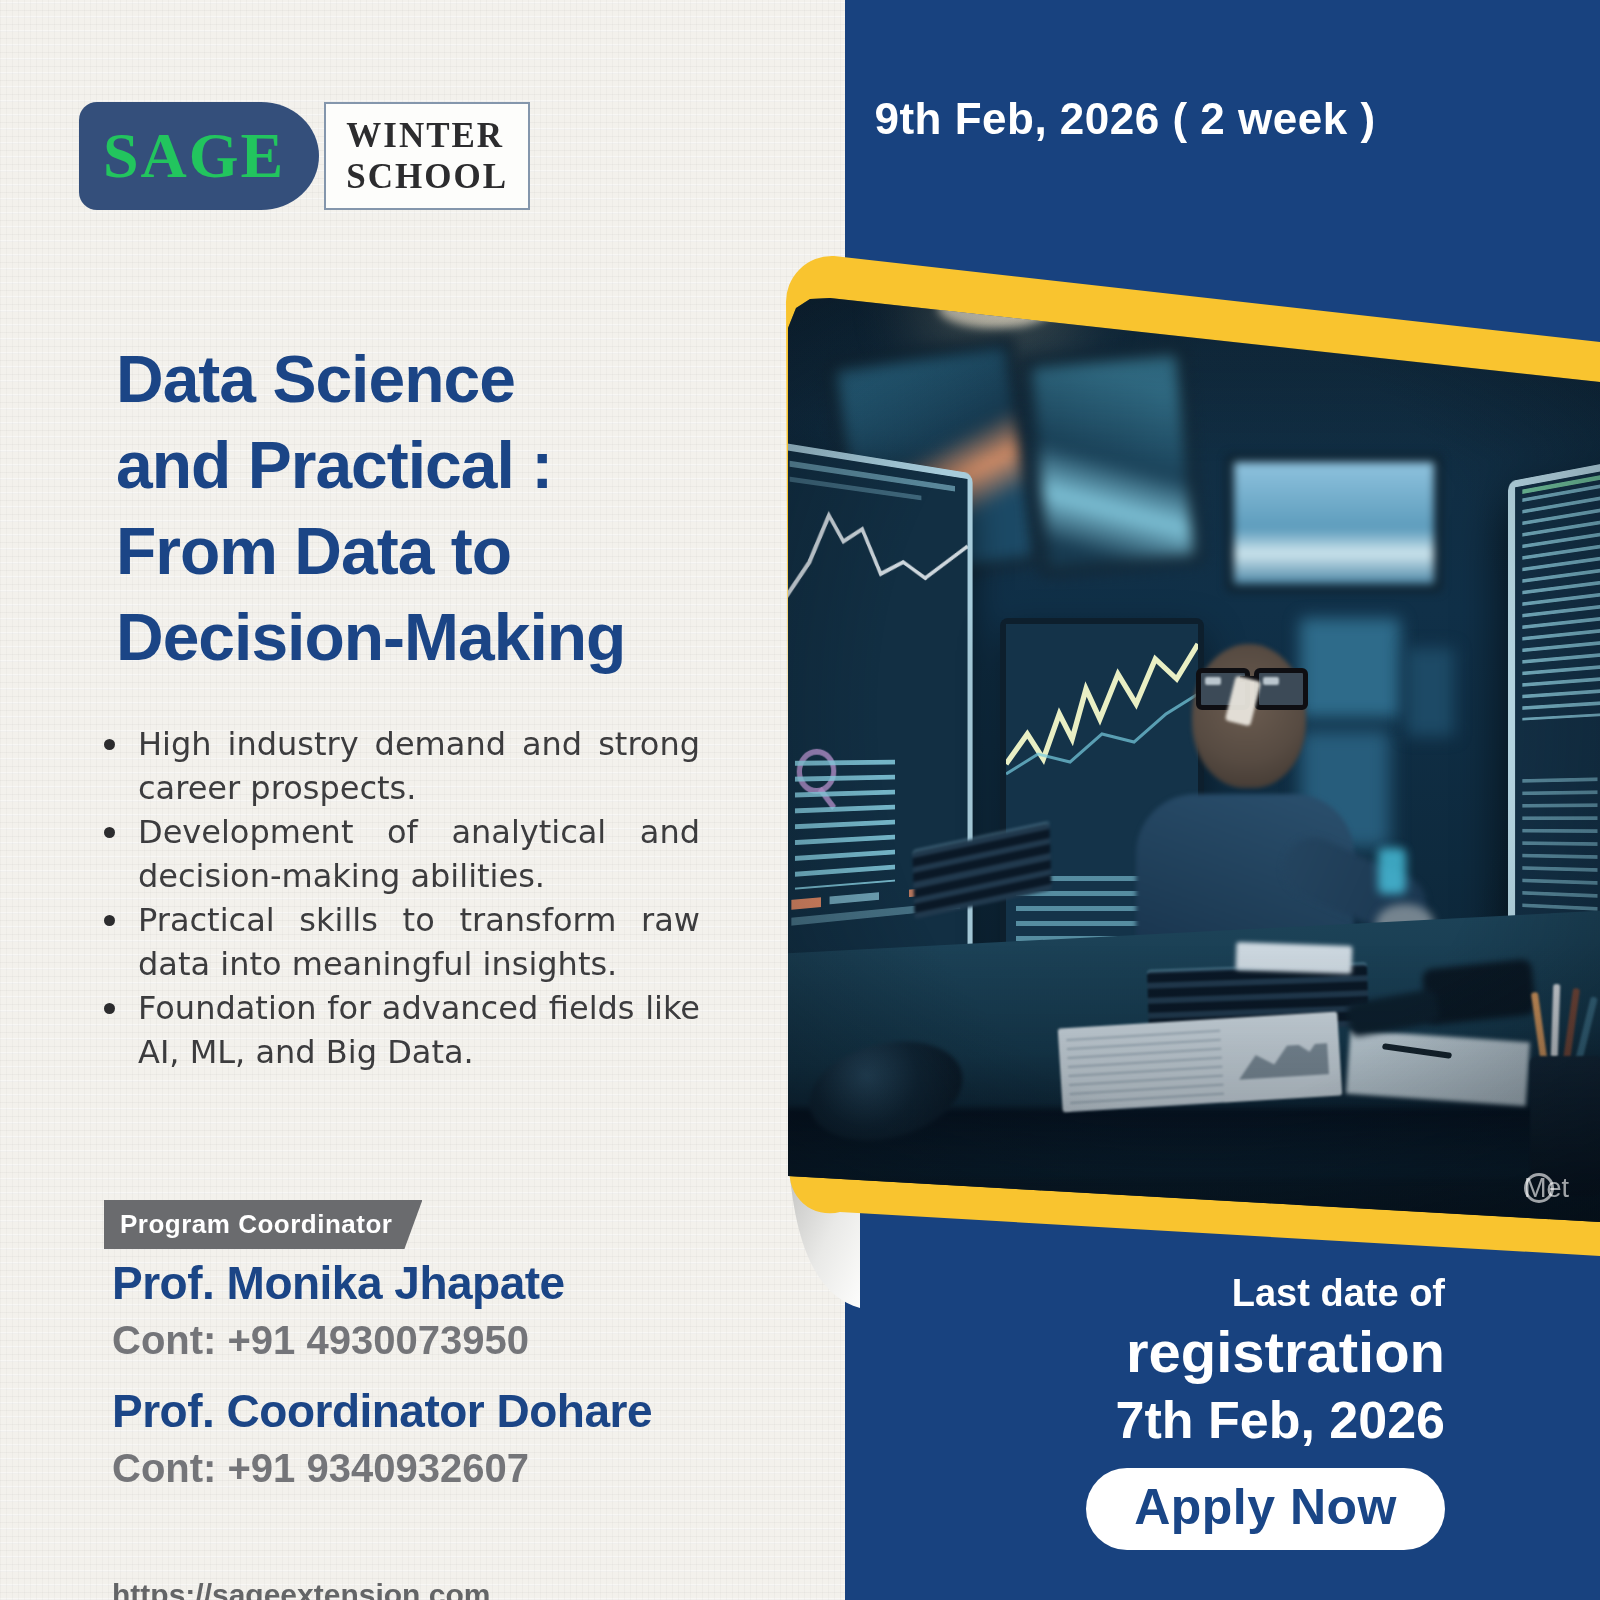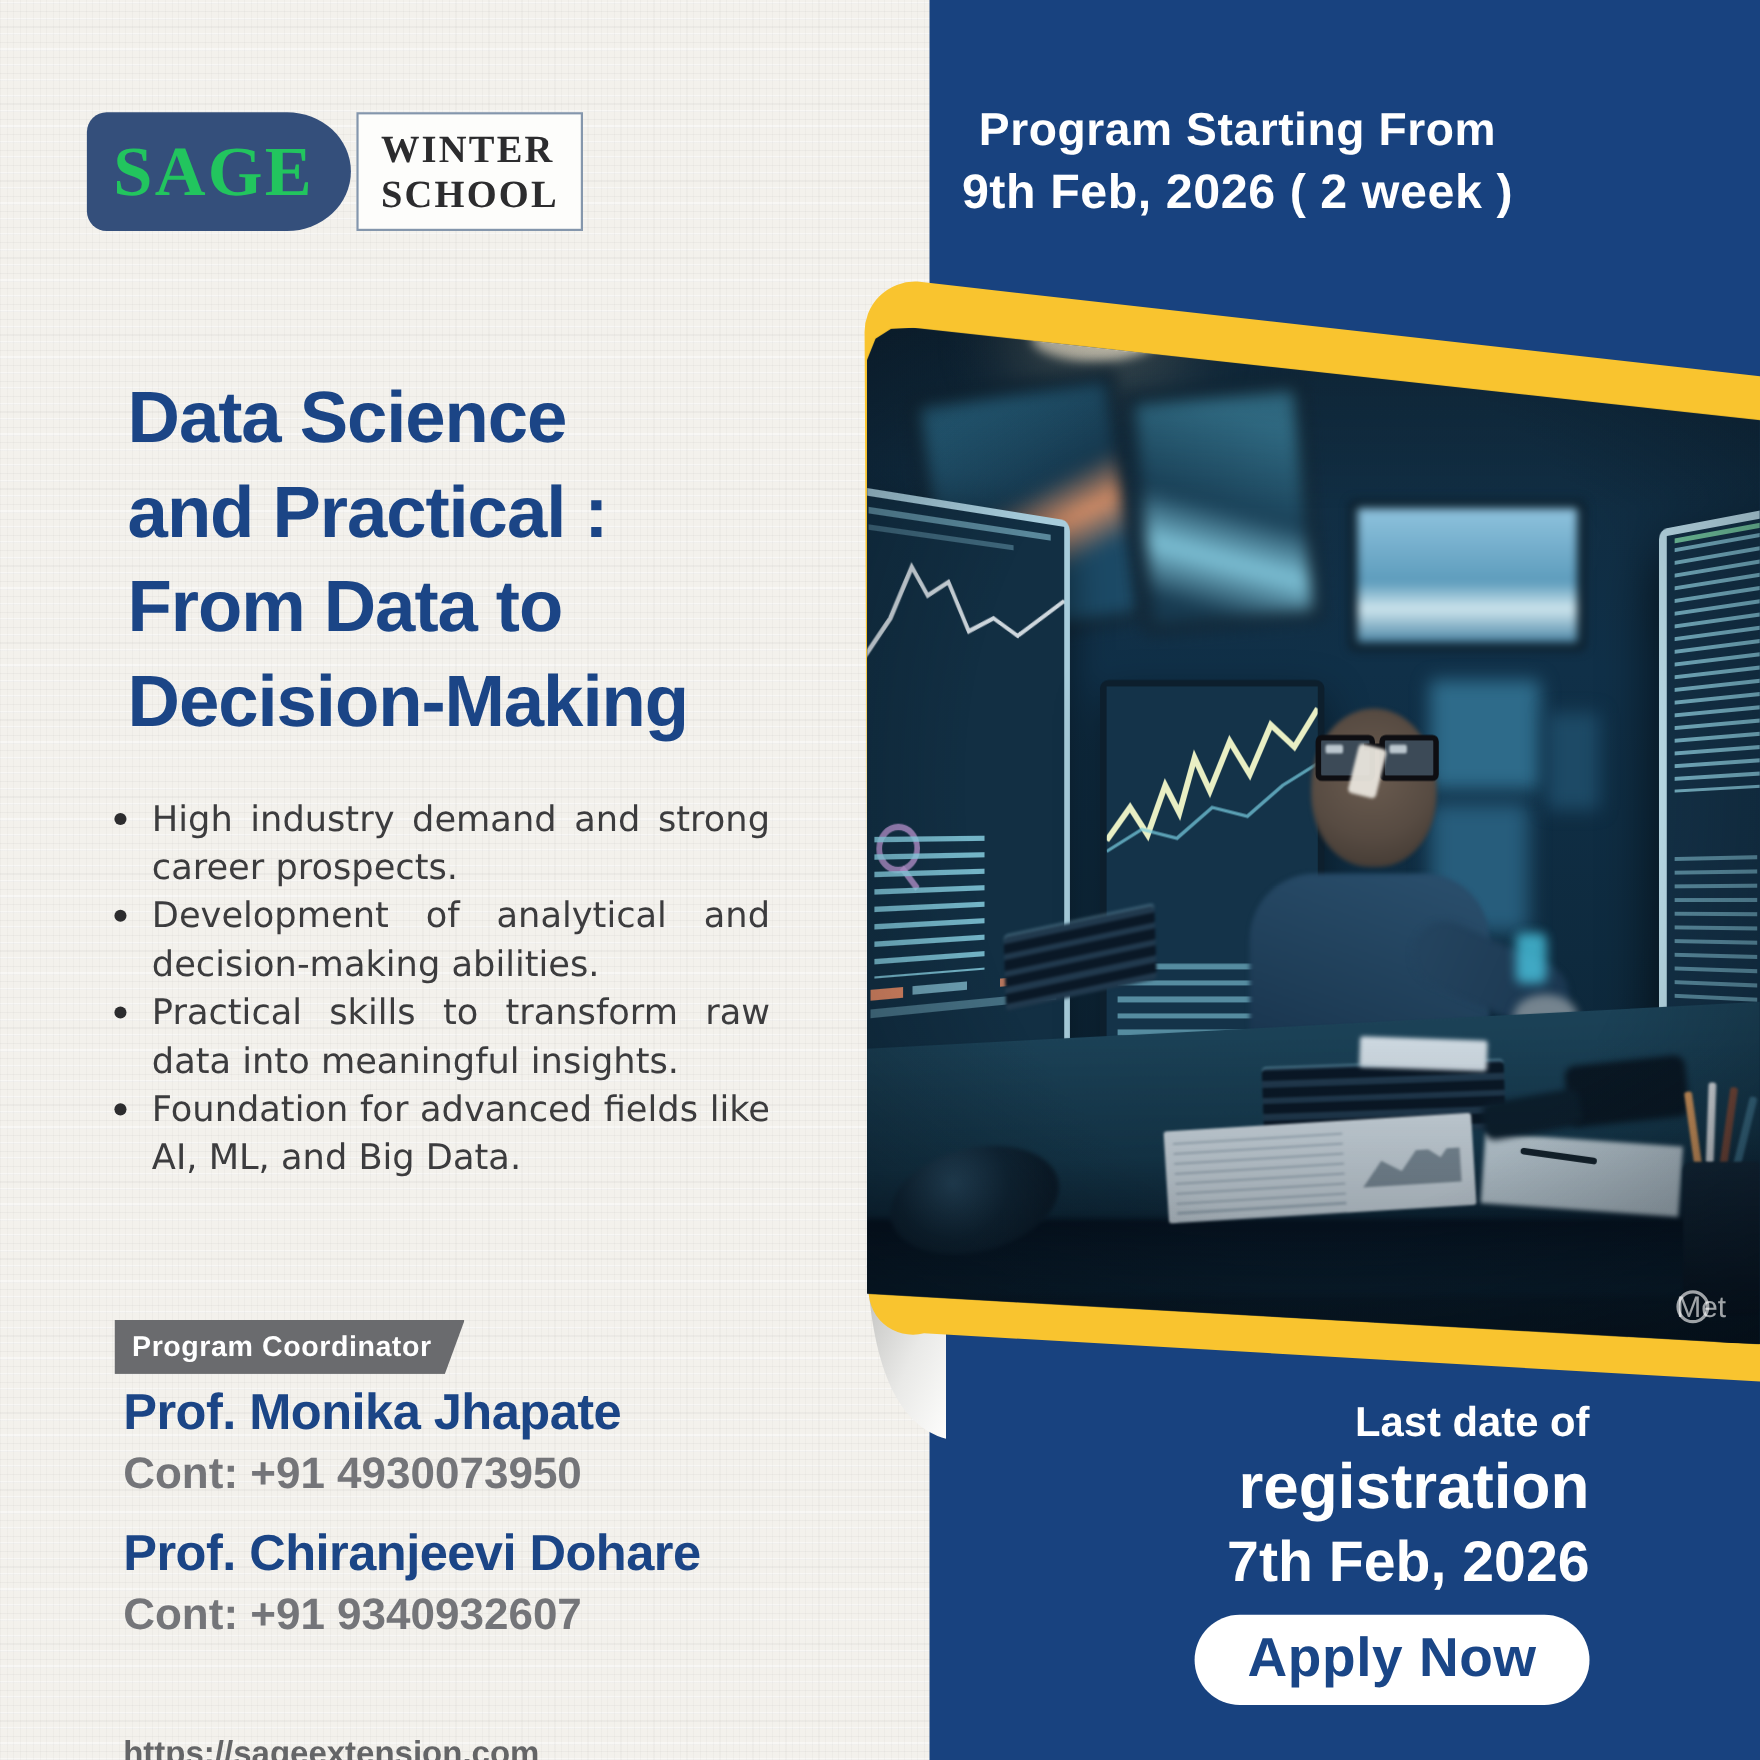--- a/index.html
+++ b/index.html
@@ -304,21 +304,20 @@
     <div class="pencup"></div>
 
     <div class="photo-vignette"></div>
     <div class="watermark">
       <span class="wm-circle"></span>
       <span>Met</span>
     </div>
   </div>
 
   <div class="abs top-banner">
-    <div class="l1">Program Starting From</div>
     <div class="l2">9th Feb, 2026 ( 2 week )</div>
   </div>
 
   <div class="abs logo">
     <div class="logo-sage">SAGE</div>
     <div class="logo-school">
       <span>WINTER</span>
       <span>SCHOOL</span>
     </div>
   </div>
@@ -333,21 +332,21 @@
   <ul class="abs bullets">
     <li><span>High industry demand and strong career prospects.</span></li>
     <li><span>Development of analytical and decision-making abilities.</span></li>
     <li><span>Practical skills to transform raw data into meaningful insights.</span></li>
     <li><span>Foundation for advanced fields like AI, ML, and Big Data.</span></li>
   </ul>
 
   <div class="abs badge">Program Coordinator</div>
   <div class="abs p-name name1">Prof. Monika Jhapate</div>
   <div class="abs p-cont cont1">Cont: +91 4930073950</div>
-  <div class="abs p-name name2">Prof. Chiranjeevi Dohare</div>
+  <div class="abs p-name name2">Prof. Coordinator Dohare</div>
   <div class="abs p-cont cont2">Cont: +91 9340932607</div>
 
   <a class="abs url" href="#">https://sageextension.com</a>
 
   <div class="abs reg">
     <div class="r1">Last date of</div>
     <div class="r2">registration</div>
     <div class="r3">7th Feb, 2026</div>
     <button class="apply-btn">Apply Now</button>
   </div>

